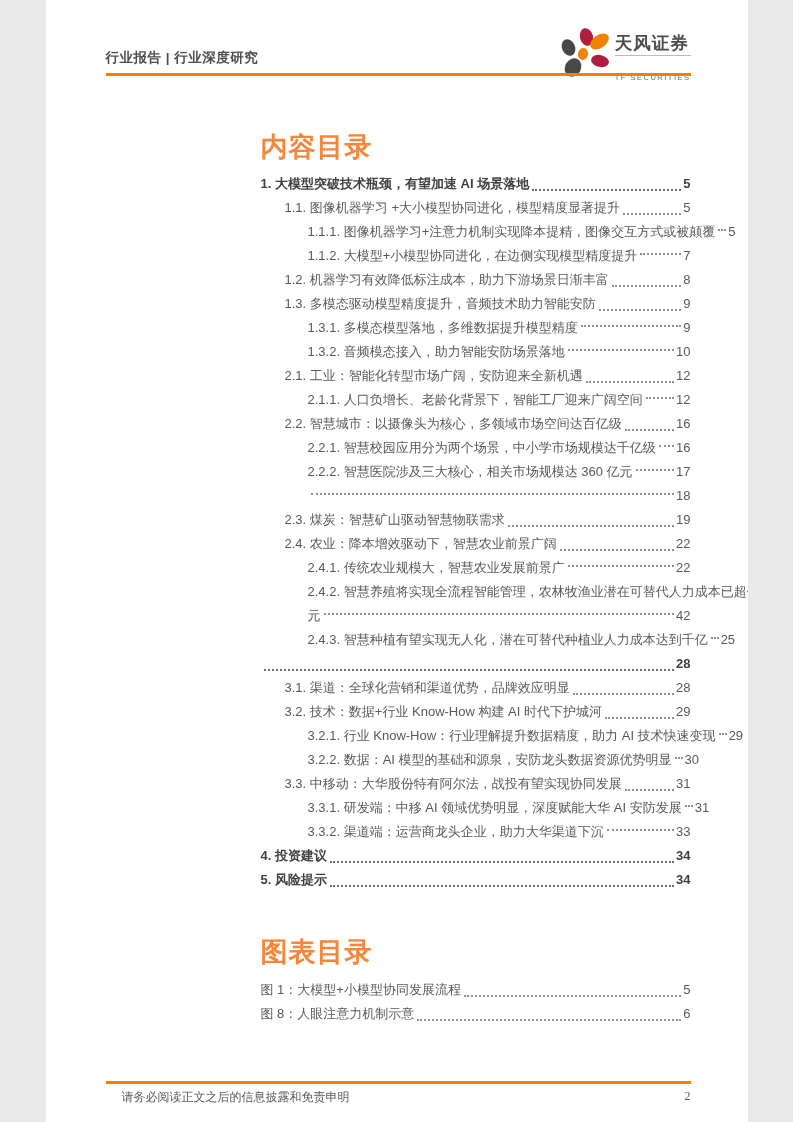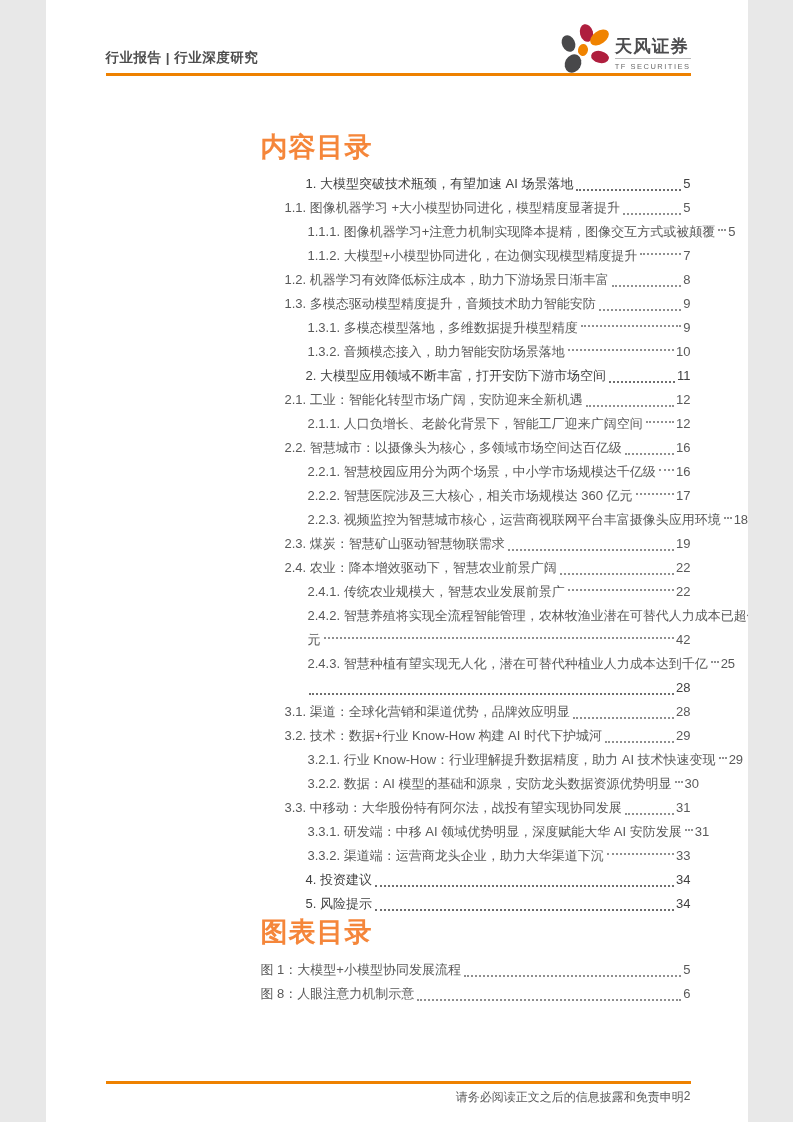--- a/index.html
+++ b/index.html
@@ -37,53 +37,53 @@
   .logo-mark{position:relative;width:48px;height:50px;flex:0 0 auto;}
   .petal{position:absolute;border-radius:50%;}
   .petal-top-crimson{left:18px;top:0;width:13px;height:18px;background:var(--logo-crimson);transform:rotate(-15deg);}
   .petal-ne-orange{left:27px;top:7px;width:21px;height:13px;background:var(--logo-orange);transform:rotate(-35deg);}
   .petal-left-gray{left:0;top:11px;width:13px;height:17px;background:var(--logo-gray);transform:rotate(-25deg);}
   .petal-center-orange{left:16px;top:20px;width:10px;height:12px;background:var(--logo-orange);transform:rotate(10deg);}
   .petal-right-crimson{left:29px;top:27px;width:18px;height:12px;background:var(--logo-crimson);transform:rotate(12deg);}
   .petal-bottom-gray{left:3px;top:30px;width:16px;height:19px;background:var(--logo-gray);transform:rotate(28deg);}
   .logo-text{margin:9px 0 0 5px;}
   .logo-cn{display:block;font-size:17.5px;font-weight:700;color:#4B4B4D;letter-spacing:1px;line-height:1.15;white-space:nowrap;}
-  .logo-en{display:block;font-size:7.5px;color:#6A6A6A;letter-spacing:1.5px;border-top:1px solid #BBBBBB;margin-top:2px;padding-top:3px;white-space:nowrap;}
+  .logo-en{display:block;font-size:7.5px;color:#6A6A6A;letter-spacing:1.5px;border-top:1px solid #BBBBBB;margin-top:2px;padding-top:17px;white-space:nowrap;}
   
   .content{position:absolute;left:215px;right:57px;top:131px;}
   .sec-title{
     font-size:27px;font-weight:700;color:var(--heading-orange);
     letter-spacing:1px;line-height:1.2;
   }
   .toc-list{margin-top:9px;}
-  .figures-block{}
+  .figures-block{margin-top:44px;}
   .toc-row{
     display:flex;align-items:flex-end;
     line-height:24px;font-size:13px;color:var(--text-gray);
   }
-  .toc-row.l1{font-weight:400;color:var(--text-dark);margin-left:45px;}
+  .toc-row.l1{font-weight:700;color:var(--text-dark);}
   .toc-row.l2{padding-left:24px;}
   .toc-row.l3{padding-left:47px;align-items:center;}
   .row-text{white-space:nowrap;}
   .leader{
     flex:1 1 auto;min-width:8px;
     border-bottom:2px dotted #909090;
     margin:0 2px 5px 3px;
   }
   .toc-row.l1 .leader{border-bottom-color:#6f6f6f;}
   .row-page{white-space:nowrap;}
   
   .footer-rule{
     position:absolute;left:60px;right:57px;top:1081px;height:3px;
     background:var(--accent-orange);
   }
   .footer{
-    position:absolute;left:90px;right:57px;top:1089px;
-    display:flex;justify-content:flex-end;align-items:flex-start;
-    font-size:12px;color:var(--text-gray);
+    position:absolute;left:76px;right:57px;top:1089px;
+    display:flex;justify-content:space-between;align-items:flex-start;
+    font-size:12px;color:var(--text-gray);font-family:Liberation Serif, serif;
   }
 </style>
 </head>
 <body>
 
 <div class="page">
 
   <div class="breadcrumb">行业报告 | 行业深度研究</div>
 
   <div class="logo">
@@ -139,25 +139,20 @@
         <div class="toc-row l3">
     <span class="row-text">1.3.1. 多模态模型落地，多维数据提升模型精度</span>
     <span class="leader"></span>
     <span class="row-page">9</span>
   </div>
         <div class="toc-row l3">
     <span class="row-text">1.3.2. 音频模态接入，助力智能安防场景落地</span>
     <span class="leader"></span>
     <span class="row-page">10</span>
   </div>
-        <div class="toc-row l1">
-    <span class="row-text">2. 大模型应用领域不断丰富，打开安防下游市场空间</span>
-    <span class="leader"></span>
-    <span class="row-page">11</span>
-  </div>
         <div class="toc-row l2">
     <span class="row-text">2.1. 工业：智能化转型市场广阔，安防迎来全新机遇</span>
     <span class="leader"></span>
     <span class="row-page">12</span>
   </div>
         <div class="toc-row l3">
     <span class="row-text">2.1.1. 人口负增长、老龄化背景下，智能工厂迎来广阔空间</span>
     <span class="leader"></span>
     <span class="row-page">12</span>
   </div>
@@ -170,21 +165,20 @@
     <span class="row-text">2.2.1. 智慧校园应用分为两个场景，中小学市场规模达千亿级</span>
     <span class="leader"></span>
     <span class="row-page">16</span>
   </div>
         <div class="toc-row l3">
     <span class="row-text">2.2.2. 智慧医院涉及三大核心，相关市场规模达 360 亿元</span>
     <span class="leader"></span>
     <span class="row-page">17</span>
   </div>
         <div class="toc-row l3">
-    <span class="row-text">2.2.3. 视频监控为智慧城市核心，运营商视联网平台丰富摄像头应用环境</span>
     <span class="leader"></span>
     <span class="row-page">18</span>
   </div>
         <div class="toc-row l2">
     <span class="row-text">2.3. 煤炭：智慧矿山驱动智慧物联需求</span>
     <span class="leader"></span>
     <span class="row-page">19</span>
   </div>
         <div class="toc-row l2">
     <span class="row-text">2.4. 农业：降本增效驱动下，智慧农业前景广阔</span>

